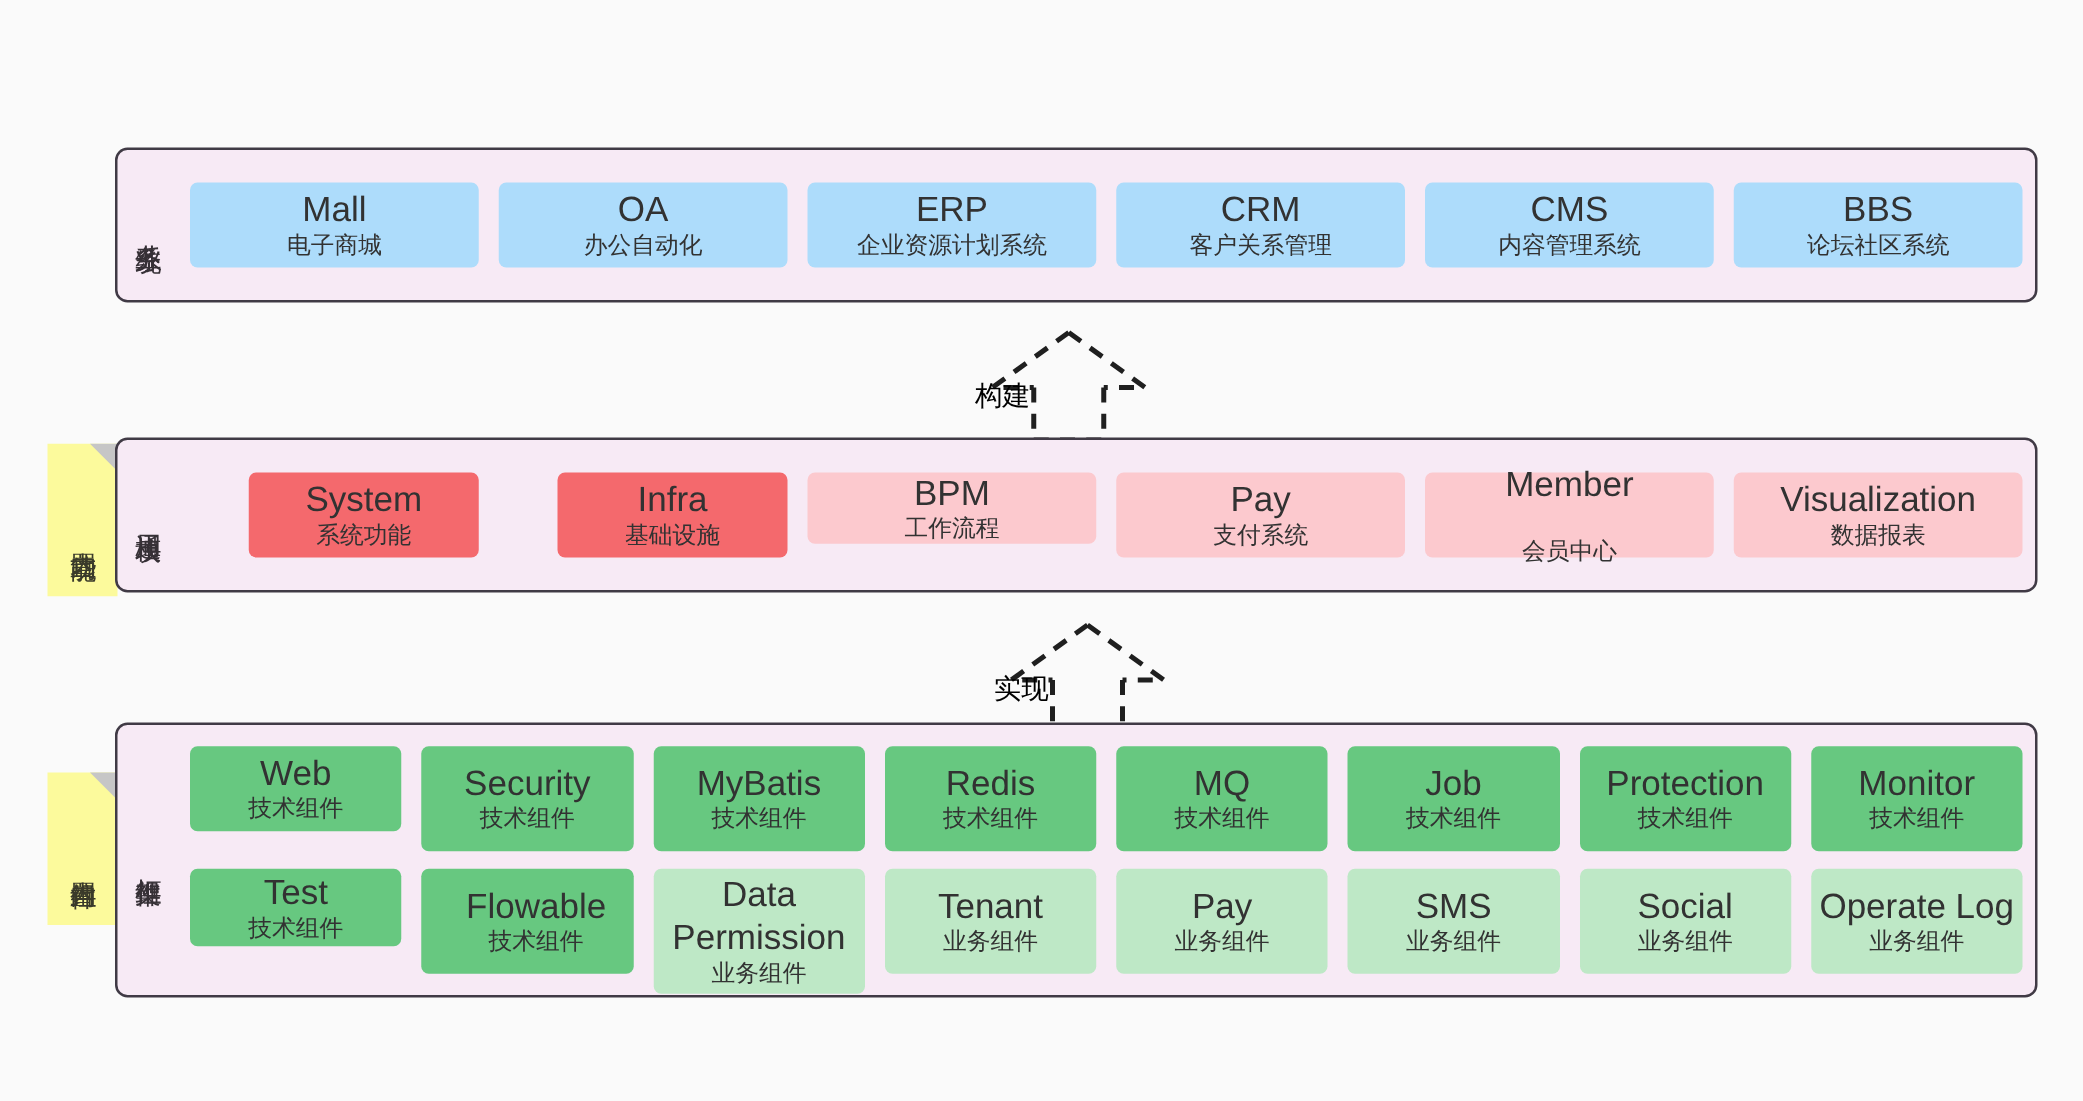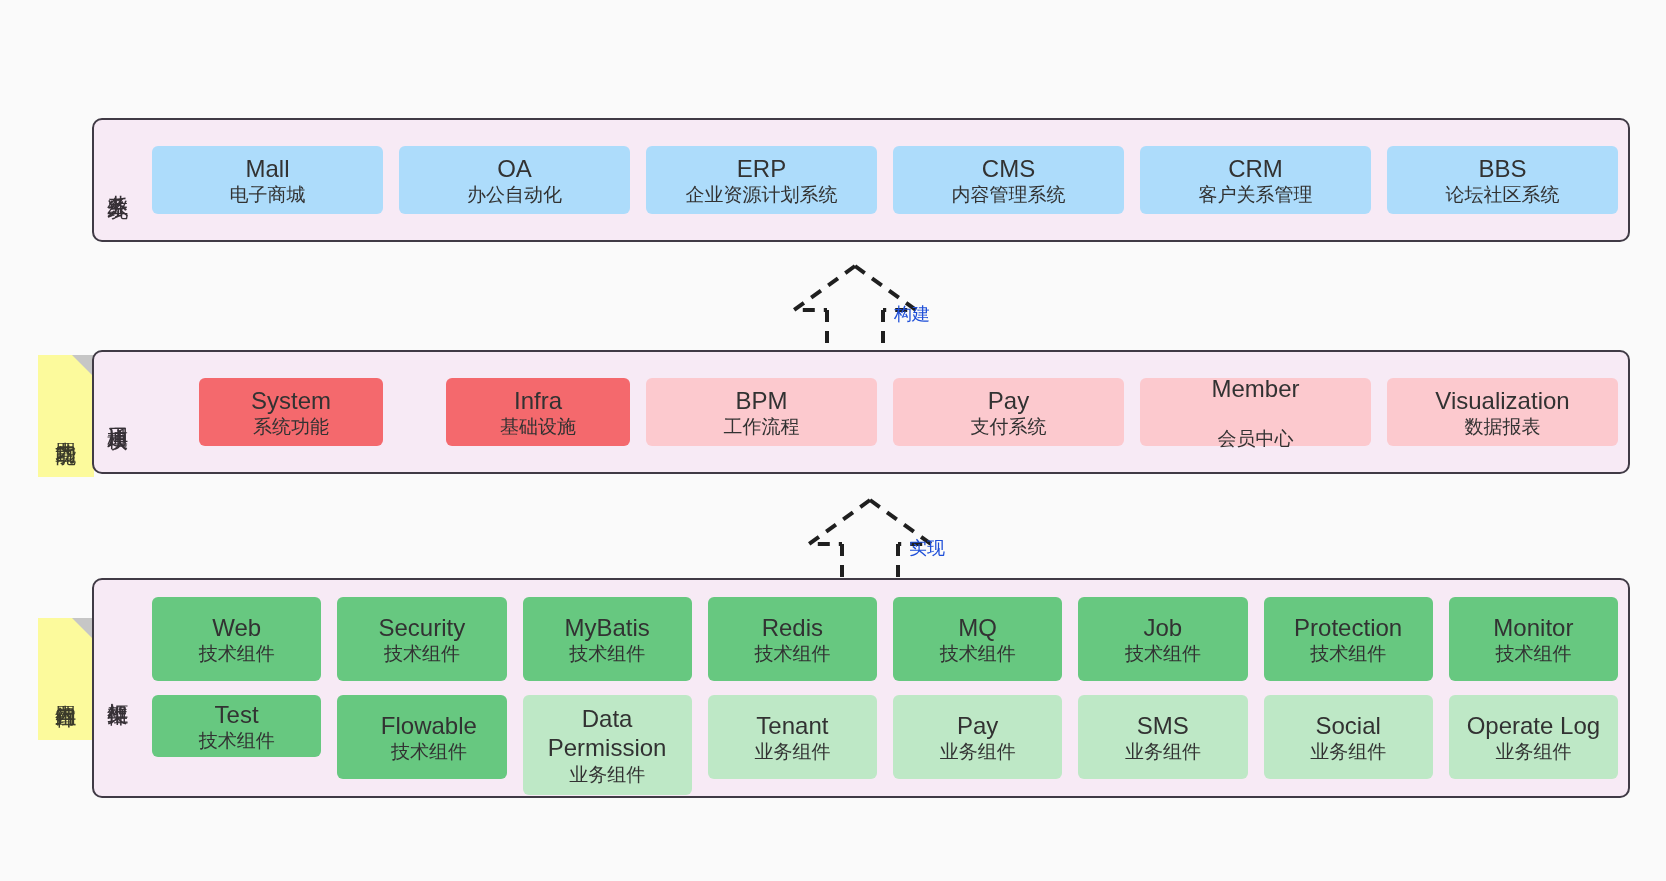--- a/index.html
+++ b/index.html
@@ -67,21 +67,21 @@
     border-radius: 6px;
     display: flex;
     flex-direction: column;
     align-items: center;
     justify-content: center;
     text-align: center;
     line-height: 1.22;
     padding: 4px 6px;
     color: #323232;
   }
-  .box .b-title { font-size: 24px; }
+  .box .b-title { font-size: 28px; }
   .box .b-sub   { font-size: 19px; }
 
   .c-blue        { background: #ADDCFB; }
   .c-red         { background: #F4696D; margin-left: 47px; }
   .c-pink        { background: #FCC9CE; }
   .c-green       { background: #67C880; }
   .c-lightgreen  { background: #BEE8C6; }
 
   
   .note {
@@ -113,23 +113,23 @@
   .arrow {
     position: absolute;
     width: 150px;
     height: 92px;
   }
   .arrow svg { display: block; overflow: visible; }
   .arrow-label {
     position: absolute;
     left: 0; right: 0;
     top: 40px;
-    text-align: right;
-    font-size: 18px;
-    color: #1d4ed8;
+    text-align: left;
+    font-size: 22px;
+    color: #000000;
     background: transparent;
     pointer-events: none;
   }
 </style>
 </head>
 <body>
 
 <div id="canvas">
 
   <div class="layer" id="layer-business" style="left:92px; top:118px; width:1538px; height:124px;">
@@ -142,26 +142,26 @@
           </div>
           <div class="box c-blue" style="height: 68px;">
             <div class="b-title">OA</div>
             <div class="b-sub">办公自动化</div>
           </div>
           <div class="box c-blue" style="height: 68px;">
             <div class="b-title">ERP</div>
             <div class="b-sub">企业资源计划系统</div>
           </div>
           <div class="box c-blue" style="height: 68px;">
+            <div class="b-title">CRM</div>
+            <div class="b-sub">客户关系管理</div>
+          </div>
+          <div class="box c-blue" style="height: 68px;">
             <div class="b-title">CMS</div>
             <div class="b-sub">内容管理系统</div>
-          </div>
-          <div class="box c-blue" style="height: 68px;">
-            <div class="b-title">CRM</div>
-            <div class="b-sub">客户关系管理</div>
           </div>
           <div class="box c-blue" style="height: 68px;">
             <div class="b-title">BBS</div>
             <div class="b-sub">论坛社区系统</div>
           </div>
         </div>
     </div>
   </div>
 
   <div class="arrow" id="arrow-build" style="left:780px; top:262px;">
@@ -182,21 +182,21 @@
     <div class="layer-body">
       <div class="col-grid" id="grid-common" style="grid-template-columns: repeat(6, 1fr);">
           <div class="box c-red" style="height: 68px;">
             <div class="b-title">System</div>
             <div class="b-sub">系统功能</div>
           </div>
           <div class="box c-red" style="height: 68px;">
             <div class="b-title">Infra</div>
             <div class="b-sub">基础设施</div>
           </div>
-          <div class="box c-pink" style="height: 68px; text-align: center;">
+          <div class="box c-pink" style="height: 57px; text-align: center;">
             <div class="b-title">BPM</div>
             <div class="b-sub">工作流程</div>
           </div>
           <div class="box c-pink" style="height: 68px;">
             <div class="b-title">Pay</div>
             <div class="b-sub">支付系统</div>
           </div>
           <div class="box c-pink" style="height: 68px; gap: 24px;">
             <div class="b-title">Member</div>
             <div class="b-sub">会员中心</div>
@@ -219,21 +219,21 @@
   </div>
 
   <div class="note" id="note-builtin-component" style="left:38px; top:618px; height:122px;">
     <span>内置组件</span>
   </div>
 
   <div class="layer" id="layer-framework" style="left:92px; top:578px; width:1538px; height:220px;">
     <div class="layer-title">框架组件</div>
     <div class="layer-body">
       <div class="col-grid" id="grid-framework" style="grid-template-columns: repeat(8, 1fr); grid-auto-rows: 84px;">
-          <div class="box c-green" style="height: 84px;">
+          <div class="box c-green" style="height: 68px;">
             <div class="b-title">Web</div>
             <div class="b-sub">技术组件</div>
           </div>
           <div class="box c-green" style="height: 84px;">
             <div class="b-title">Security</div>
             <div class="b-sub">技术组件</div>
           </div>
           <div class="box c-green" style="height: 84px;">
             <div class="b-title">MyBatis</div>
             <div class="b-sub">技术组件</div>

